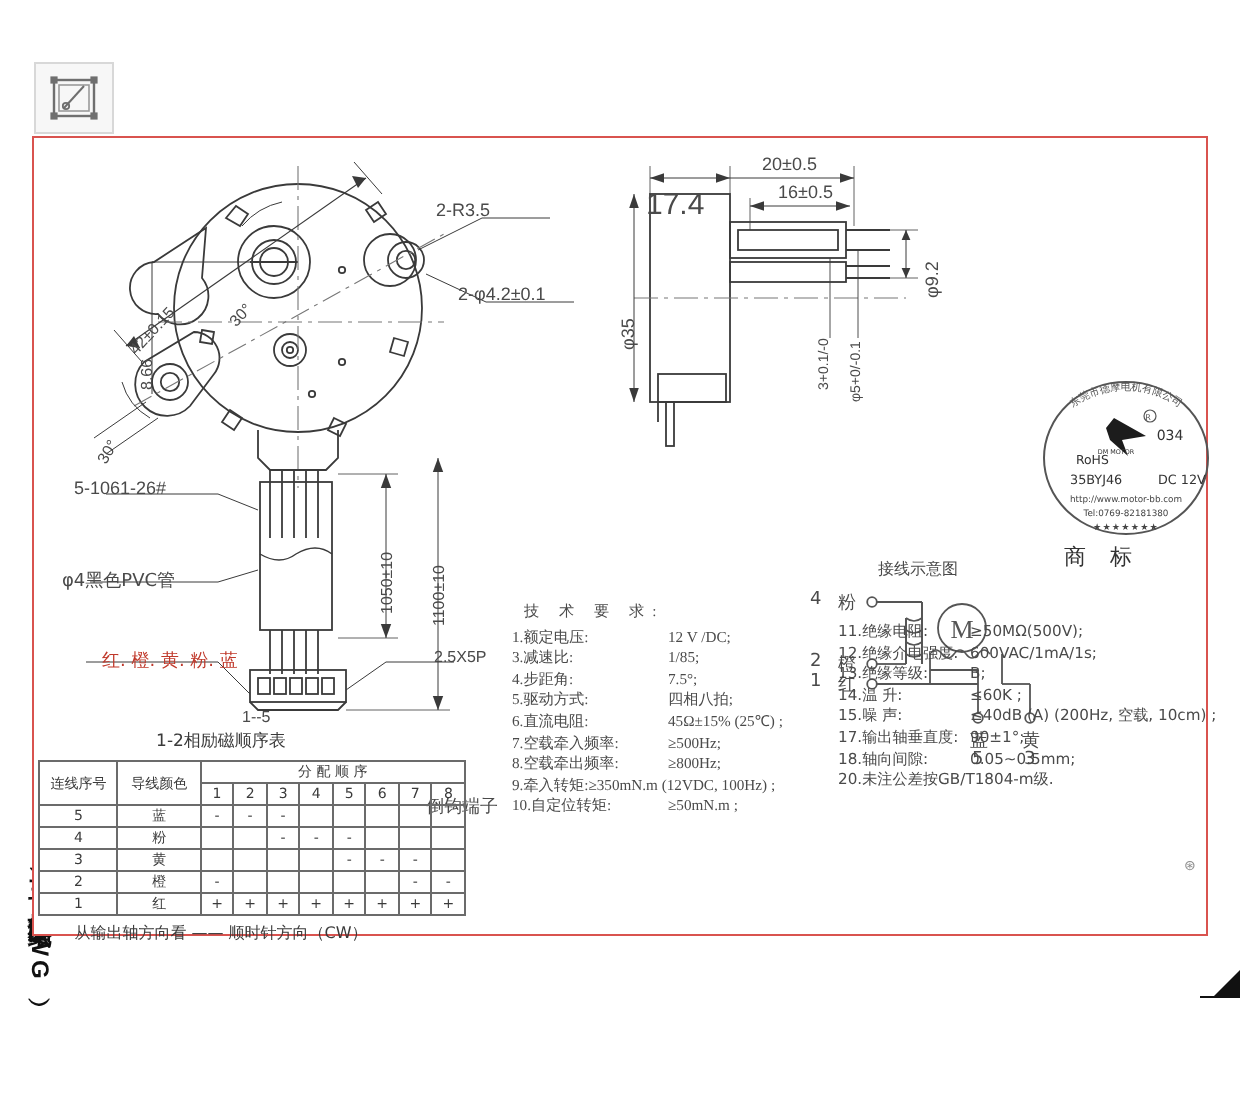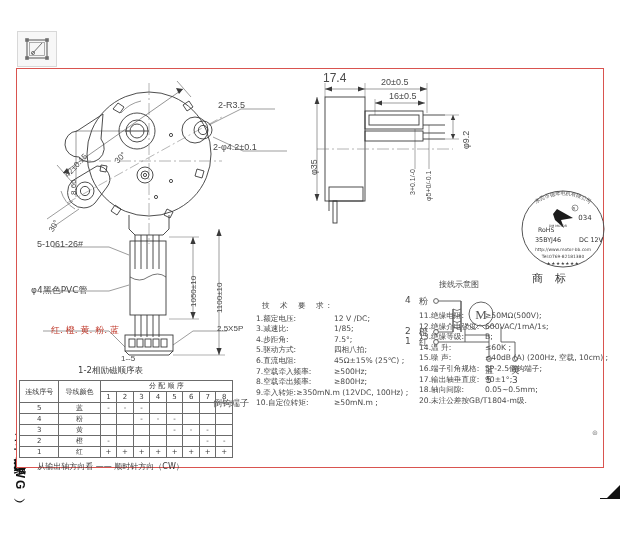--- a/index.html
+++ b/index.html
@@ -303,21 +303,21 @@
       <line x1="156" y1="276" x2="176" y2="262" stroke="#3a3a3a" stroke-width="0.5"></line>
       <line x1="176" y1="262" x2="210" y2="262" stroke="#3a3a3a" stroke-width="0.5"></line>
     </g>
   </svg>
 
   <div class="lbl rot30" style="left:46px; top:104px;">42±0.15</div>
   <div class="lbl rot30b" style="left:96px; top:90px;">30°</div>
   <div class="lbl rot90" style="left:52px; top:126px;">8.66</div>
   <div class="lbl rot60" style="left:30px; top:160px;">30°</div>
   <div class="lbl" style="left:201px; top:31px; font-size:9px;">2-R3.5</div>
-  <div class="lbl" style="left:196px; top:73px; font-size:9px;">2-φ4.2±0.1</div>
+  <div class="lbl" style="left:212px; top:73px; font-size:9px;">2-φ4.2±0.1</div>
   <div class="lbl" style="left:20px; top:170px; font-size:9px;">5-1061-26#</div>
   <div class="lbl cn" style="left:14px; top:215px; font-size:9px;">φ4黑色PVC管</div>
   <div class="lbl cn" style="left:22px; top:255px; font-size:9px; color:#c0392b;padding-left:12px;">红. 橙. 黄. 粉. 蓝</div>
   <div class="lbl" style="left:104px; top:285px; font-size:8px;">1--5</div>
   <div class="lbl" style="left:200px; top:255px; font-size:8px;">2.5X5P</div>
   <div class="lbl cn" style="left:196px; top:280px; font-size:9px;margin-top:48px;">倒钩端子</div>
   <div class="lbl rot90" style="left:172px; top:238px;">1050±10</div>
   <div class="lbl rot90" style="left:198px; top:244px;">1100±10</div>
 
   <svg style="position:absolute;left:286px;top:0;" width="190" height="160" viewBox="0 0 190 160">
@@ -363,21 +363,21 @@
       <path d="M150 46 l-2.2 5 l4.4 0 z" fill="#3a3a3a" stroke="none"></path>
       <path d="M150 70 l-2.2 -5 l4.4 0 z" fill="#3a3a3a" stroke="none"></path>
       <line x1="142" y1="46" x2="156" y2="46" stroke="#3a3a3a" stroke-width="0.4"></line>
       <line x1="142" y1="70" x2="156" y2="70" stroke="#3a3a3a" stroke-width="0.4"></line>
 
       <line x1="112" y1="60" x2="112" y2="100" stroke="#3a3a3a" stroke-width="0.45"></line>
       <line x1="126" y1="56" x2="126" y2="100" stroke="#3a3a3a" stroke-width="0.45"></line>
     </g>
   </svg>
 
-  <div class="lbl" style="left:306px; top:2px; font-size:12px;">17.4</div>
+  <div class="lbl" style="left:306px; top:25px; font-size:15px;">17.4</div>
   <div class="lbl" style="left:364px; top:8px; font-size:9px;">20±0.5</div>
   <div class="lbl" style="left:372px; top:22px; font-size:9px;">16±0.5</div>
   <div class="lbl rot90" style="left:444px; top:80px; font-size:9px;">φ9.2</div>
   <div class="lbl rot90" style="left:292px; top:106px; font-size:9px;">φ35</div>
   <div class="lbl rot90" style="left:392px; top:126px; font-size:7px;">3+0.1/-0</div>
   <div class="lbl rot90" style="left:408px; top:132px; font-size:7px;">φ5+0/-0.1</div>
 
   <div id="stamp">
     <svg width="104" height="84" viewBox="0 0 104 84">
       <defs>
@@ -443,21 +443,21 @@
     <div class="lbl cn" style="left:2px; top:47px; font-size:9px;">2</div>
     <div class="lbl cn" style="left:16px; top:47px; font-size:9px;">橙</div>
     <div class="lbl cn" style="left:2px; top:57px; font-size:9px;">1</div>
     <div class="lbl cn" style="left:16px; top:57px; font-size:9px;">红</div>
     <div class="lbl cn" style="left:82px; top:85px; font-size:9px;">蓝</div>
     <div class="lbl cn" style="left:83px; top:96px; font-size:9px;">5</div>
     <div class="lbl cn" style="left:108px; top:85px; font-size:9px;">黄</div>
     <div class="lbl cn" style="left:109px; top:96px; font-size:9px;">3</div>
   </div>
 
-  <div id="tech-req" style="left:239px; top:232px;">
+  <div id="tech-req" style="left:239px; top:232px;font-family:Liberation Serif, serif;">
       <div class="title">技 术 要 求:</div>
       <div class="row">
         <span class="k">1.额定电压:</span>
         <span class="v">12 V /DC;</span>
       </div>
       <div class="row">
         <span class="k">3.减速比:</span>
         <span class="v">1/85;</span>
       </div>
       <div class="row">
@@ -503,24 +503,20 @@
         <span class="k">13.绝缘等级:</span>
         <span class="v">B;</span>
       </div>
       <div class="row">
         <span class="k">14.温    升:</span>
         <span class="v">≤60K ;</span>
       </div>
       <div class="row">
         <span class="k">15.噪    声:</span>
         <span class="v">≤40dB (A) (200Hz, 空载, 10cm) ;</span>
-      </div>
-      <div class="row">
-        <span class="k">16.端子引角规格:</span>
-        <span class="v">5P-2.5倒钩端子;</span>
       </div>
       <div class="row">
         <span class="k">17.输出轴垂直度:</span>
         <span class="v">90±1°;</span>
       </div>
       <div class="row">
         <span class="k">18.轴向间隙:</span>
         <span class="v">0.05~0.5mm;</span>
       </div>
       <div class="row">

